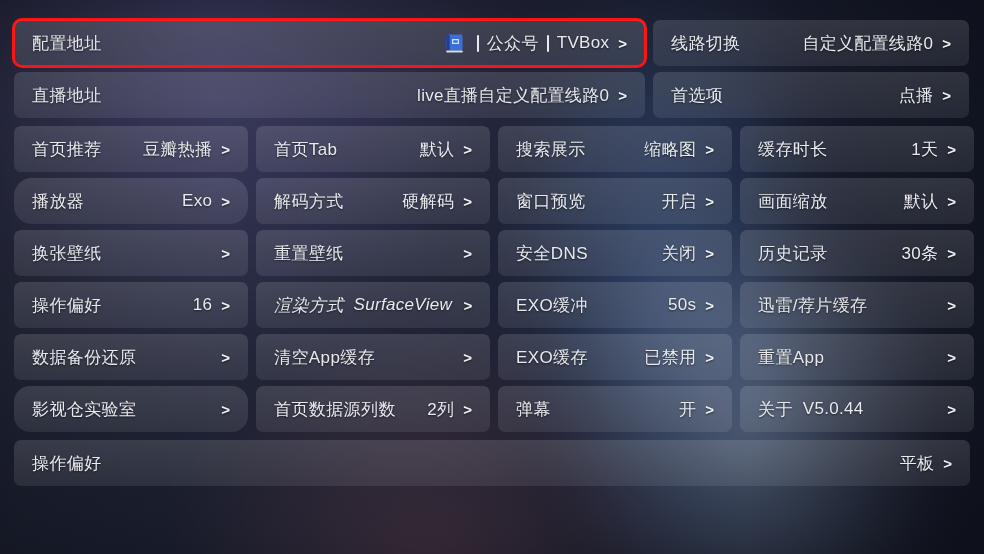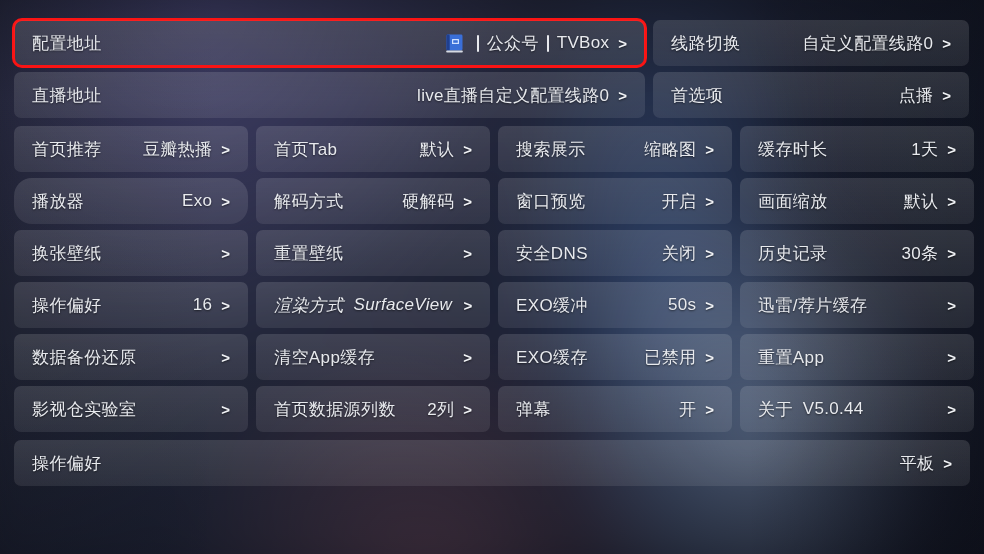--- a/index.html
+++ b/index.html
@@ -256,21 +256,21 @@
         <span class="value">已禁用</span>
         <span class="chev">&gt;</span>
       </div>
       <div class="card" style="width: 234px; flex: 0 0 234px;">
         <span class="label">重置App</span>
         <span class="spacer"></span>
         <span class="chev">&gt;</span>
       </div>
     </div>
     <div class="row" style="margin-bottom: 8px;">
-      <div class="card" style="width: 234px; flex: 0 0 234px; margin-right: 8px;">
+      <div class="card" style="width: 234px; flex: 0 0 234px; margin-right: 8px; border-radius: 16px;">
         <span class="label">影视仓实验室</span>
         <span class="spacer"></span>
         <span class="chev">&gt;</span>
       </div>
       <div class="card" style="width: 234px; flex: 0 0 234px; margin-right: 8px;">
         <span class="label">首页数据源列数</span>
         <span class="spacer"></span>
         <span class="value">2列</span>
         <span class="chev">&gt;</span>
       </div>

